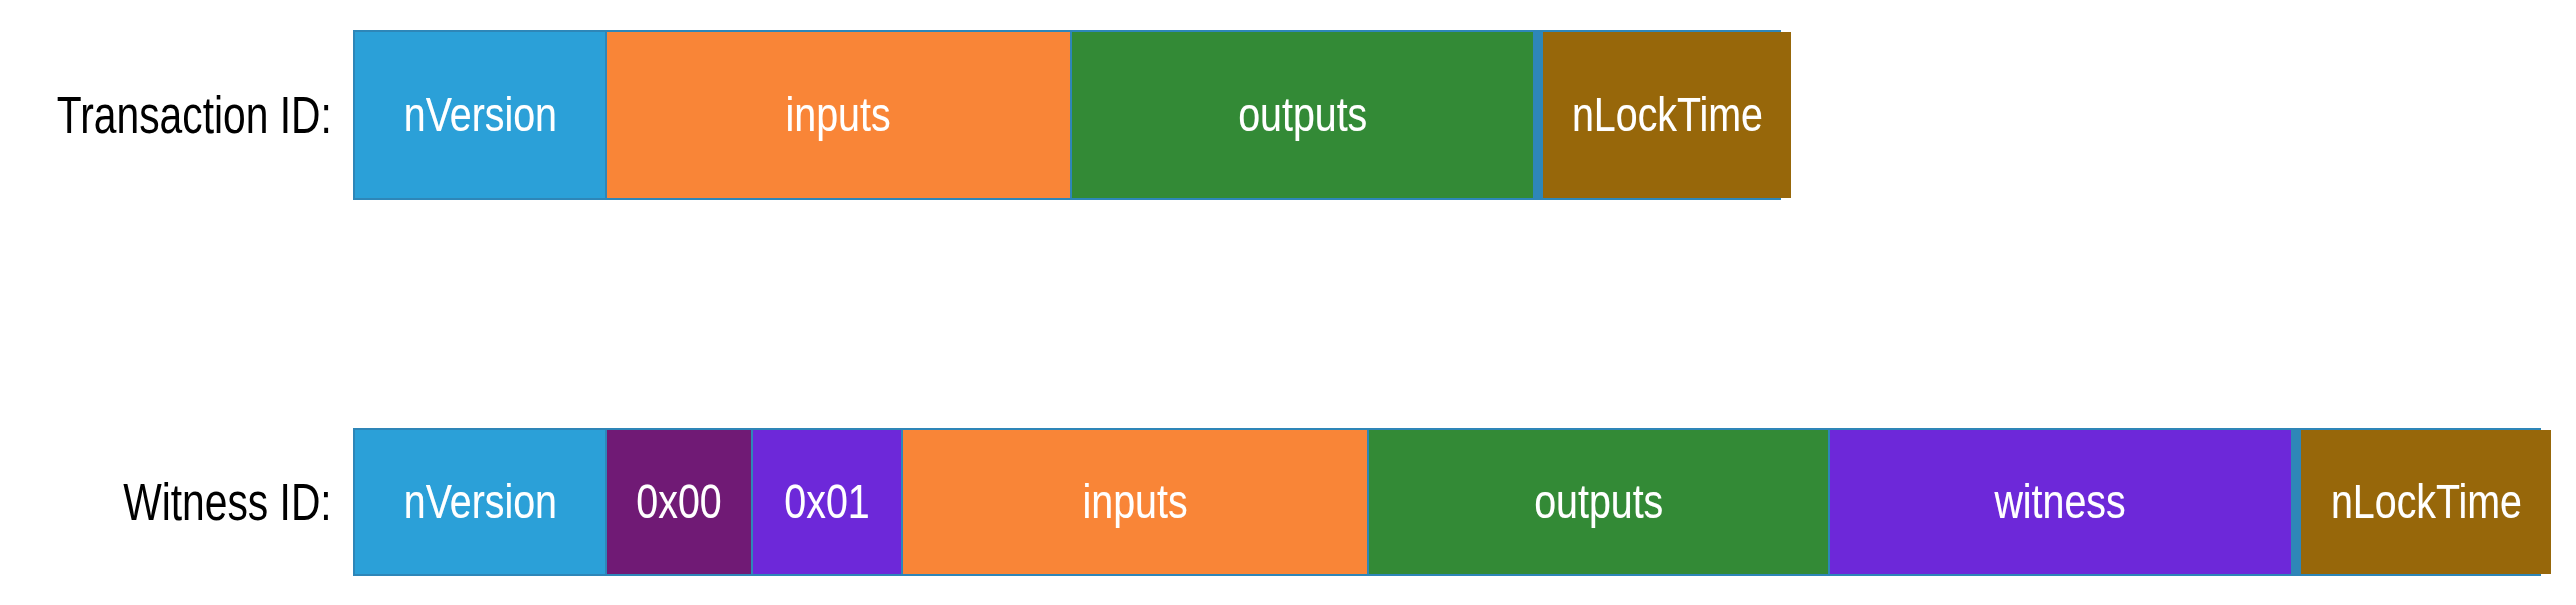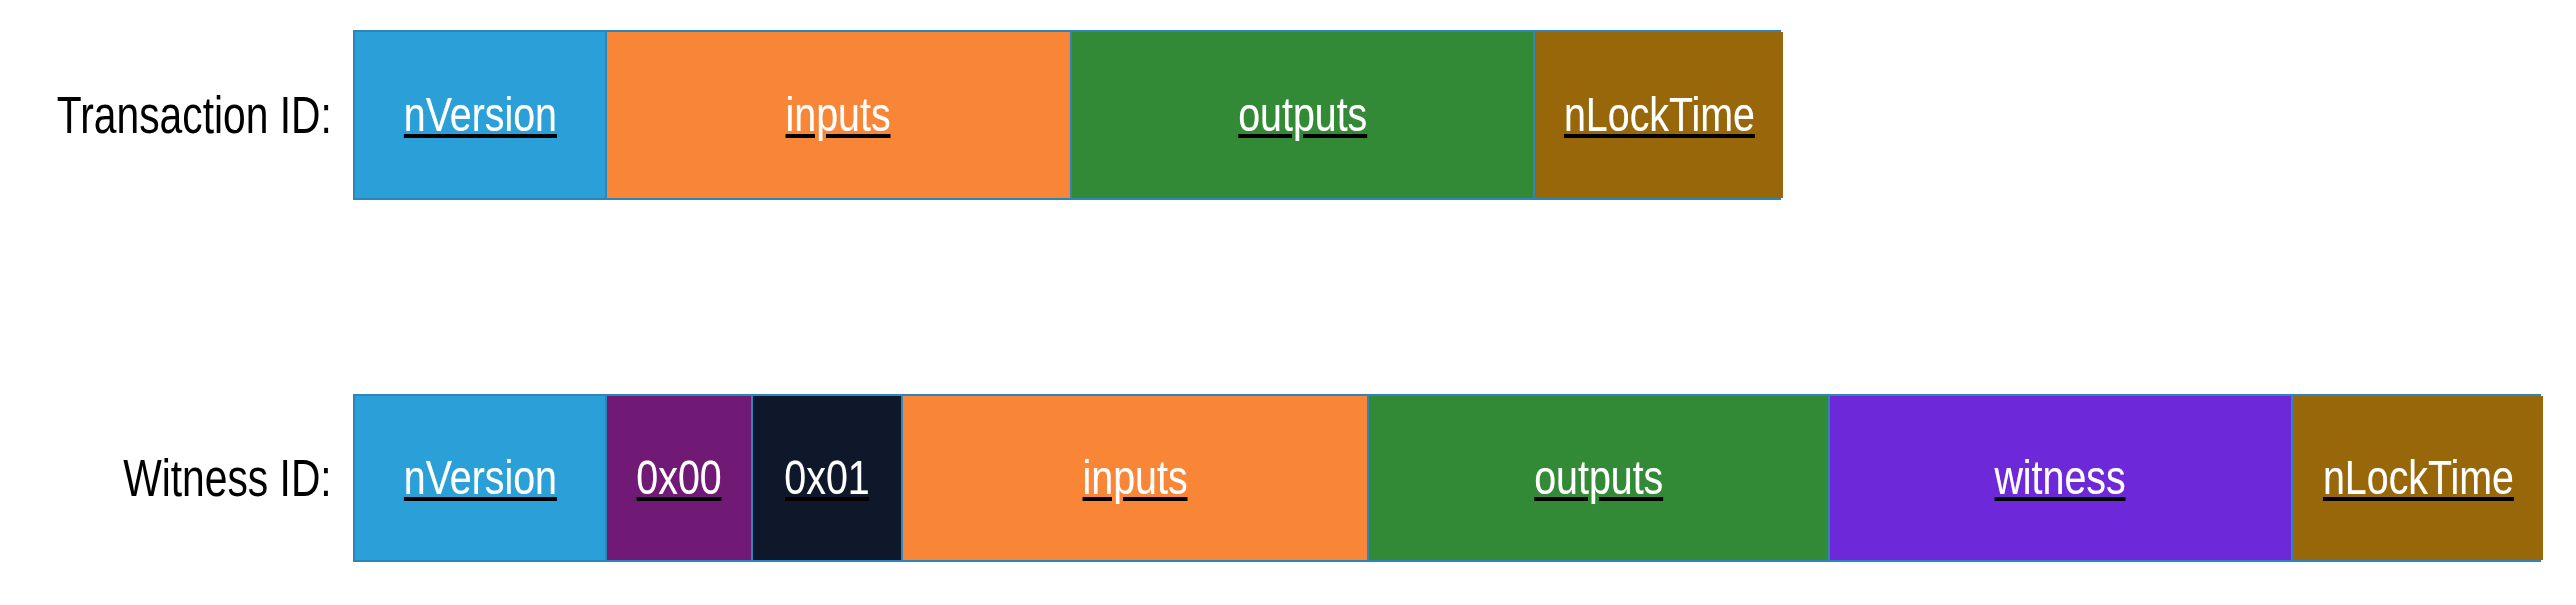--- a/index.html
+++ b/index.html
@@ -20,21 +20,20 @@
   .diagram {
     position: absolute;
     inset: 0;
   }
 
   
   .row {
     position: absolute;
     display: flex;
     align-items: center;
-    text-decoration: underline;
   }
 
   .row-label {
     position: absolute;
     right: 100%;
     top: 50%;
     transform: translateY(-50%);
     white-space: nowrap;
     padding-right: 21px;
     color: #000000;
@@ -64,21 +63,21 @@
 
   .seg {
     position: relative;
     box-sizing: border-box;
     display: flex;
     align-items: center;
     justify-content: center;
     border-right: 2.4px solid #2e86b8;
     overflow: hidden;
   }
-  .seg:last-child { border-right: 0; }
+  .seg:last-child { border-right: 0; margin-left: 8px; }
 
   .seg-label {
     color: #ffffff;
     font-size: 48px;
     line-height: 1;
     font-weight: 400;
     white-space: nowrap;
     font-family: "Liberation Sans", sans-serif;
     display: inline-block;
     transform: scaleX(0.82);
@@ -87,23 +86,23 @@
 
   
   #row-transaction-id {
     left: 353px;
     top: 30px;
     width: 1428px;
     height: 170px;
   }
   #row-witness-id {
     left: 353px;
-    top: 394px;
+    top: 428px;
     width: 2188px;
-    height: 168px;
+    height: 148px;
   }
 </style>
 </head>
 <body style="background: rgb(255, 255, 255);">
 
 <div class="diagram">
 
   <div class="row" id="row-transaction-id">
     <div class="row-label" style="color: rgb(0, 0, 0);">
       <span class="row-label-inner">Transaction ID:</span>
@@ -128,21 +127,21 @@
     <div class="row-label" style="color: rgb(0, 0, 0);">
       <span class="row-label-inner">Witness ID:</span>
     </div>
     <div class="bar" style="border-color: rgb(46, 134, 184); background-color: rgb(46, 134, 184);">
       <div class="seg" style="background-color: rgb(43, 160, 216); flex: 0 0 252px; width: 252px; border-right-color: rgb(46, 134, 184);">
         <span class="seg-label" style="color: rgb(255, 255, 255);">nVersion</span>
       </div>
       <div class="seg" style="background-color: #701a75; flex: 0 0 146px; width: 146px; border-right-color: rgb(46, 134, 184);">
         <span class="seg-label" style="color: rgb(255, 255, 255);">0x00</span>
       </div>
-      <div class="seg" style="background-color: #0f172a; flex: 0 0 150px; width: 150px; border-right-color: rgb(46, 134, 184);">
+      <div class="seg" style="background-color: #6d28d9; flex: 0 0 150px; width: 150px; border-right-color: rgb(46, 134, 184);">
         <span class="seg-label" style="color: rgb(255, 255, 255);">0x01</span>
       </div>
       <div class="seg" style="background-color: rgb(249, 133, 55); flex: 0 0 466px; width: 466px; border-right-color: rgb(46, 134, 184);">
         <span class="seg-label" style="color: rgb(255, 255, 255);">inputs</span>
       </div>
       <div class="seg" style="background-color: rgb(51, 138, 54); flex: 0 0 461px; width: 461px; border-right-color: rgb(46, 134, 184);">
         <span class="seg-label" style="color: rgb(255, 255, 255);">outputs</span>
       </div>
       <div class="seg" style="background-color: #6d28d9; flex: 0 0 463px; width: 463px; border-right-color: rgb(46, 134, 184);">
         <span class="seg-label" style="color: rgb(255, 255, 255);">witness</span>

